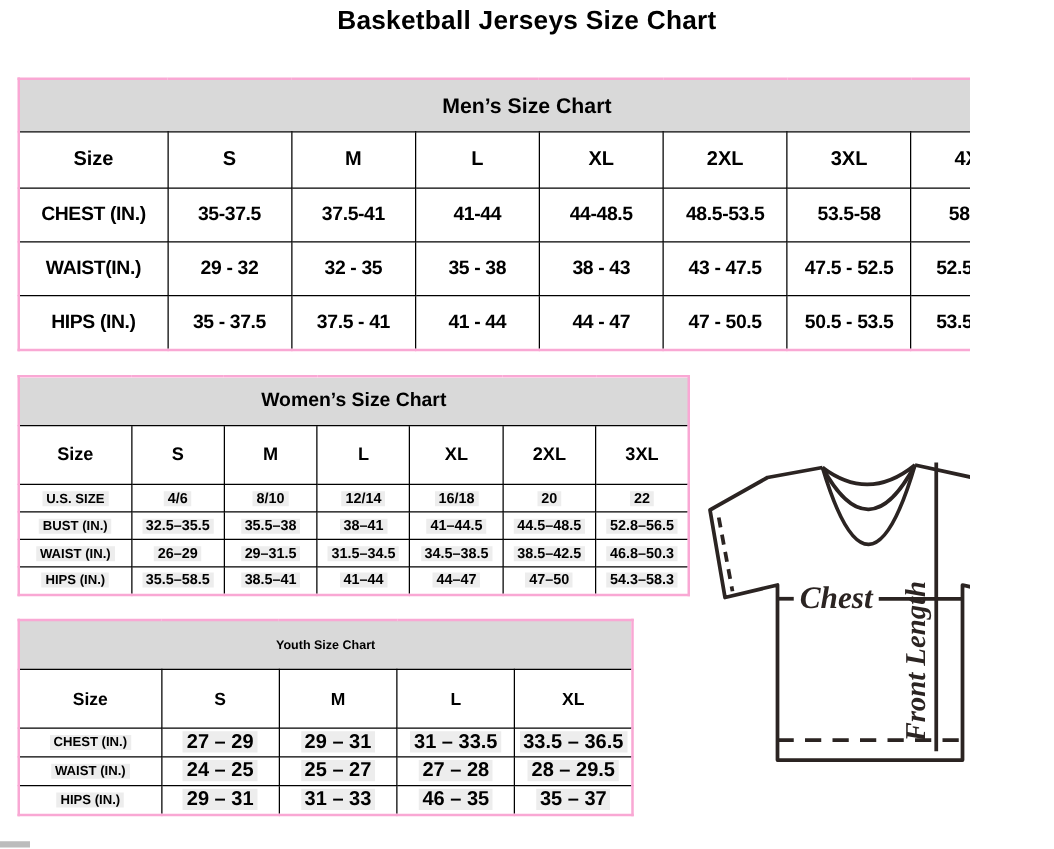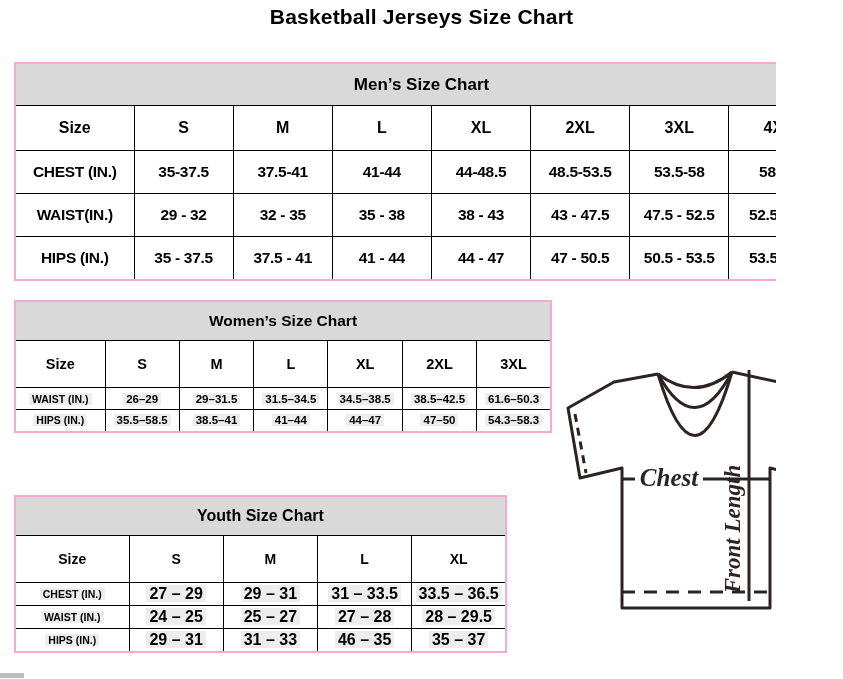--- a/index.html
+++ b/index.html
@@ -20,21 +20,21 @@
   #mens-table tbody th,#mens-table tbody td{font-size:15.5px;letter-spacing:-0.3px;}
   
   #womens-table{left:14px;top:300px;width:538px;}
   #womens-table .chart-title-cell{font-size:15.5px;height:38px;margin-top:40px;}
   #womens-table tr.r-size th{font-size:14.5px;height:46px;}
   #womens-table tbody tr{height:22px;}
   #womens-table tbody th{font-size:10.5px;}
   #womens-table tbody td{font-size:11.5px;}
   
   #youth-table{left:14px;top:495px;width:493px;}
-  #youth-table .chart-title-cell{font-size:16px;height:38px;}
+  #youth-table .chart-title-cell{font-size:10px;height:38px;}
   #youth-table tr.r-size th{font-size:14px;height:46px;}
   #youth-table tbody tr{height:23px;}
   #youth-table tbody th{font-size:10.5px;}
   #youth-table tbody td{font-size:16px;}
   
   .hl{background:#ededed;padding:0 3px;}
   
   #jersey{position:absolute;left:556px;top:356px;width:287px;height:272px;}
   #jersey text{font-family:"Liberation Serif",serif;font-style:italic;font-weight:bold;
         fill:#2b2422;}
@@ -127,27 +127,45 @@
           <th>S</th>
           <th>M</th>
           <th>L</th>
           <th>XL</th>
           <th>2XL</th>
           <th>3XL</th>
         </tr>
       </thead>
       <tbody>
         <tr>
+          <th><span class="hl">U.S. SIZE</span></th>
+          <td><span class="hl">4/6</span></td>
+          <td><span class="hl">8/10</span></td>
+          <td><span class="hl">12/14</span></td>
+          <td><span class="hl">16/18</span></td>
+          <td><span class="hl">20</span></td>
+          <td><span class="hl">22</span></td>
+        </tr>
+        <tr>
+          <th><span class="hl">BUST (IN.)</span></th>
+          <td><span class="hl">32.5–35.5</span></td>
+          <td><span class="hl">35.5–38</span></td>
+          <td><span class="hl">38–41</span></td>
+          <td><span class="hl">41–44.5</span></td>
+          <td><span class="hl">44.5–48.5</span></td>
+          <td><span class="hl">52.8–56.5</span></td>
+        </tr>
+        <tr>
           <th><span class="hl">WAIST (IN.)</span></th>
           <td><span class="hl">26–29</span></td>
           <td><span class="hl">29–31.5</span></td>
           <td><span class="hl">31.5–34.5</span></td>
           <td><span class="hl">34.5–38.5</span></td>
           <td><span class="hl">38.5–42.5</span></td>
-          <td><span class="hl">61.6–50.3</span></td>
+          <td><span class="hl">46.8–50.3</span></td>
         </tr>
         <tr>
           <th><span class="hl">HIPS (IN.)</span></th>
           <td><span class="hl">35.5–58.5</span></td>
           <td><span class="hl">38.5–41</span></td>
           <td><span class="hl">41–44</span></td>
           <td><span class="hl">44–47</span></td>
           <td><span class="hl">47–50</span></td>
           <td><span class="hl">54.3–58.3</span></td>
         </tr>

